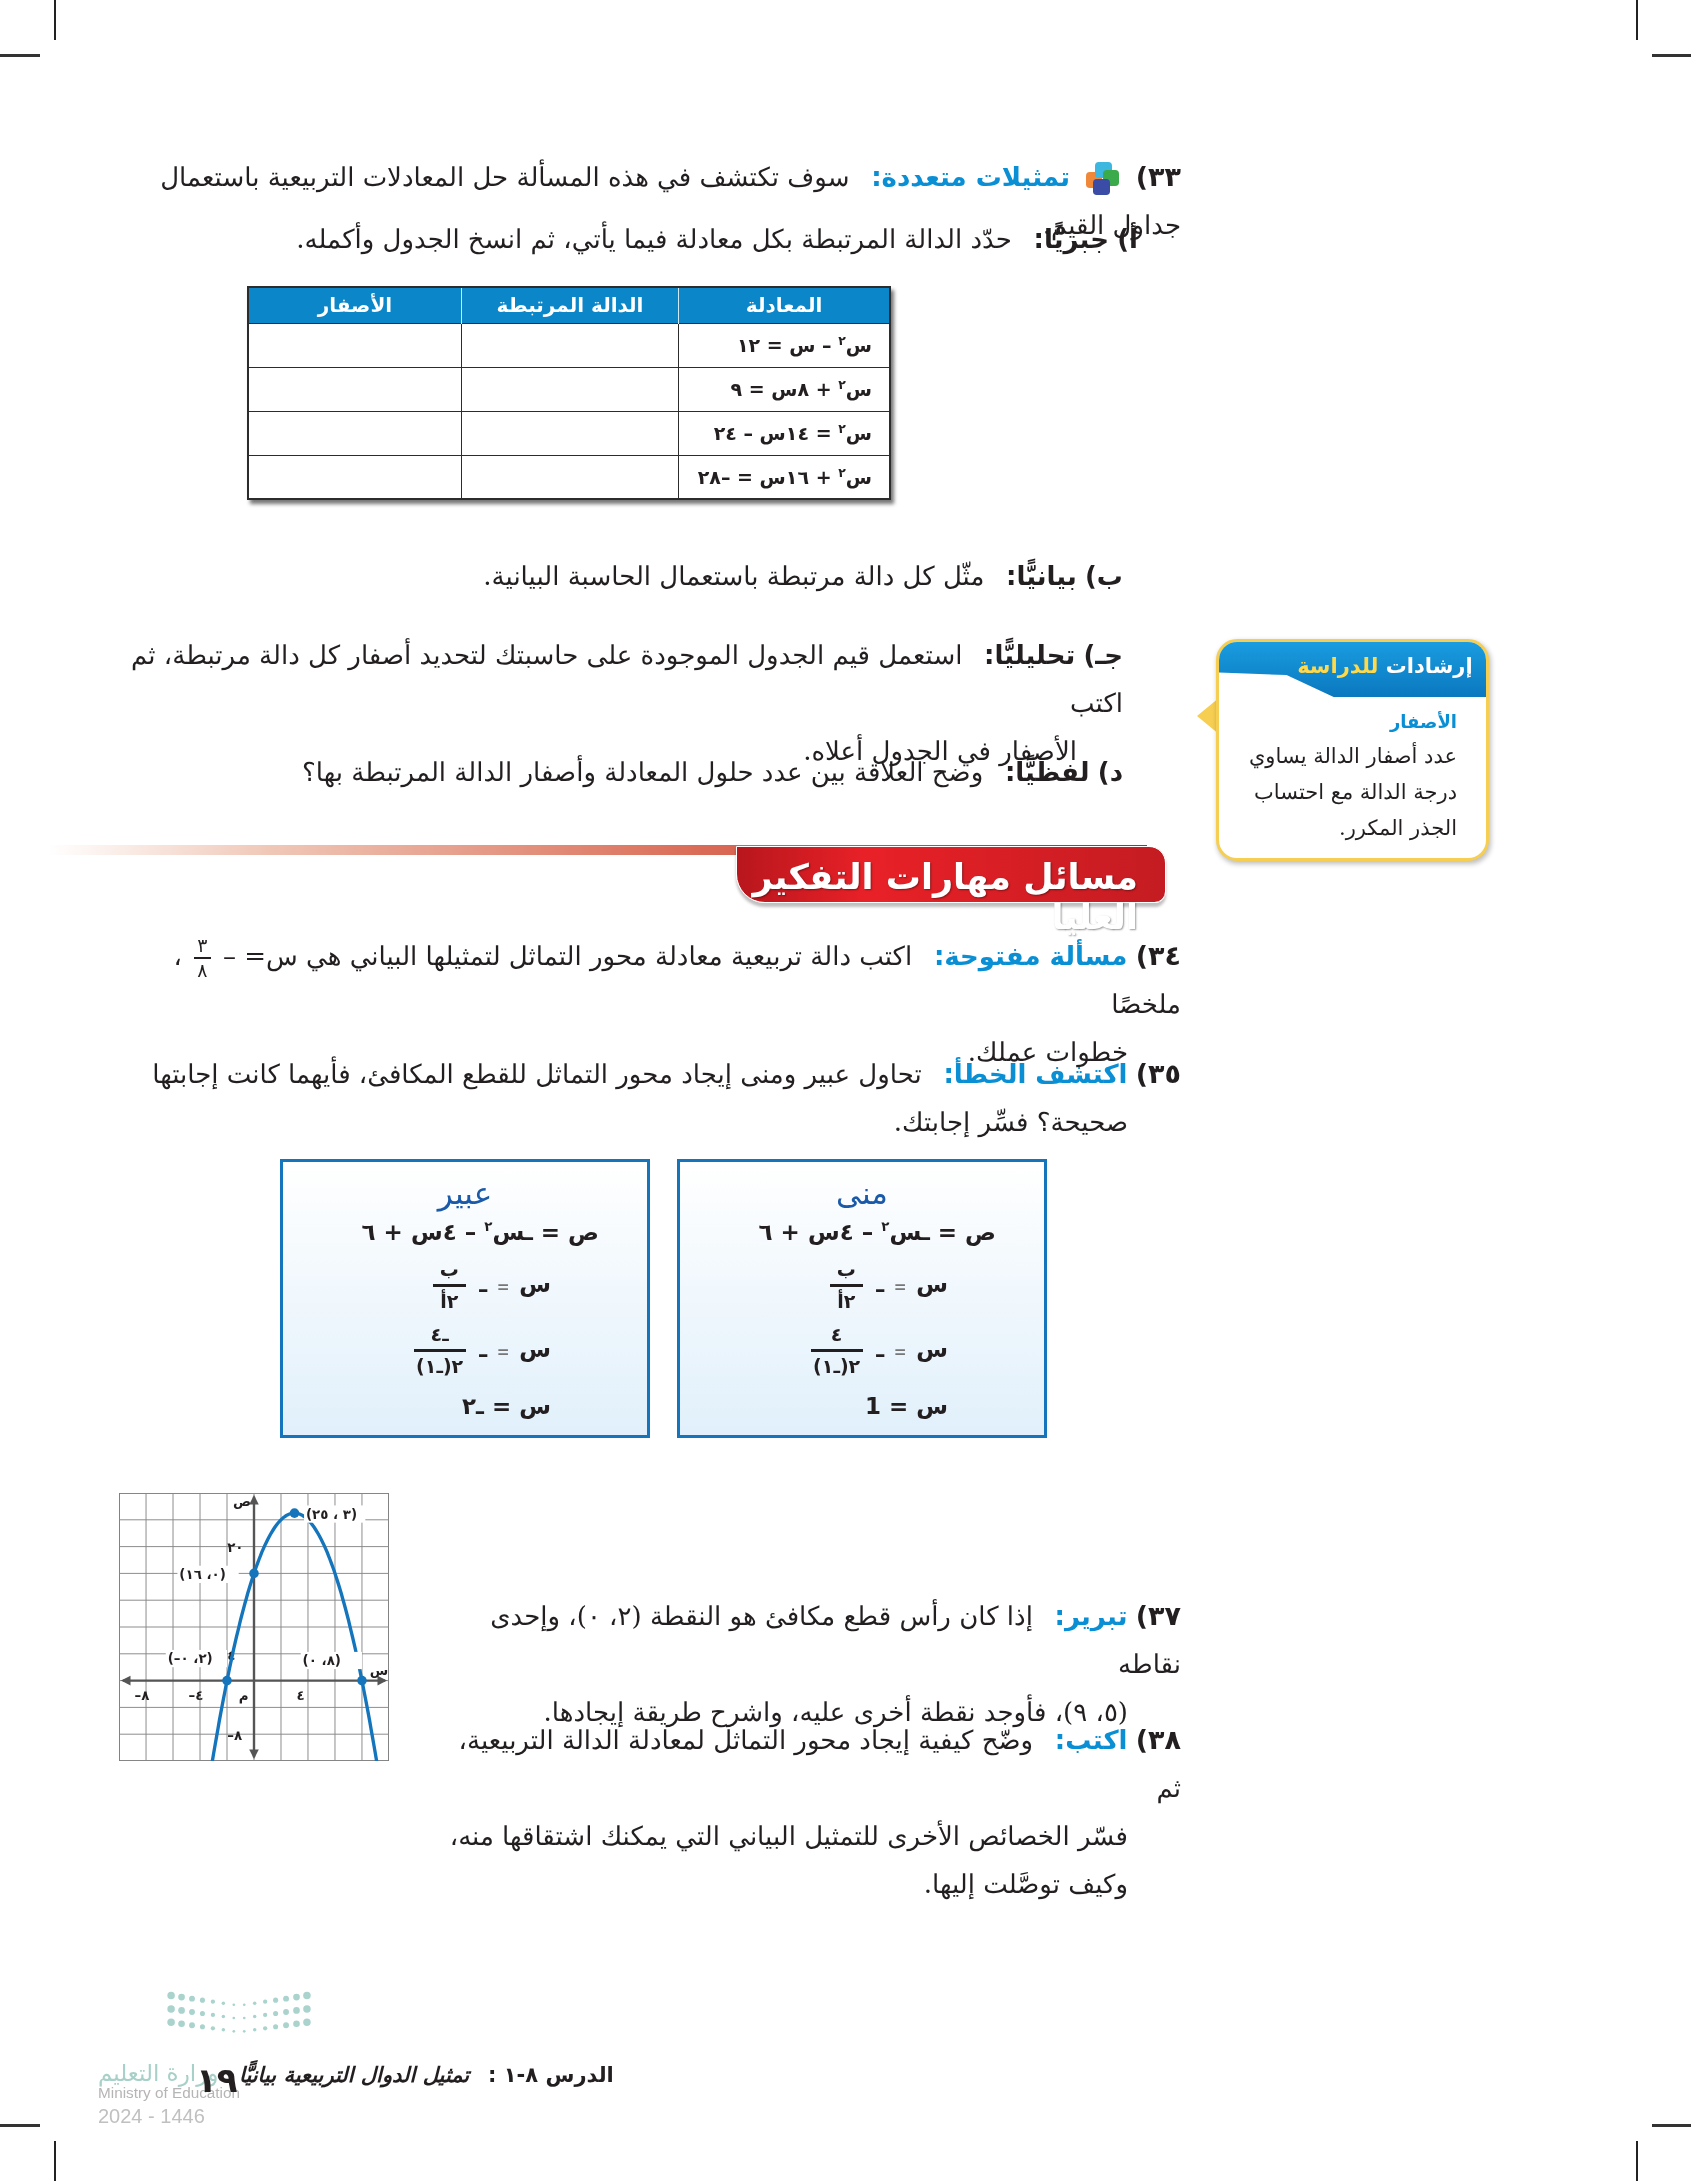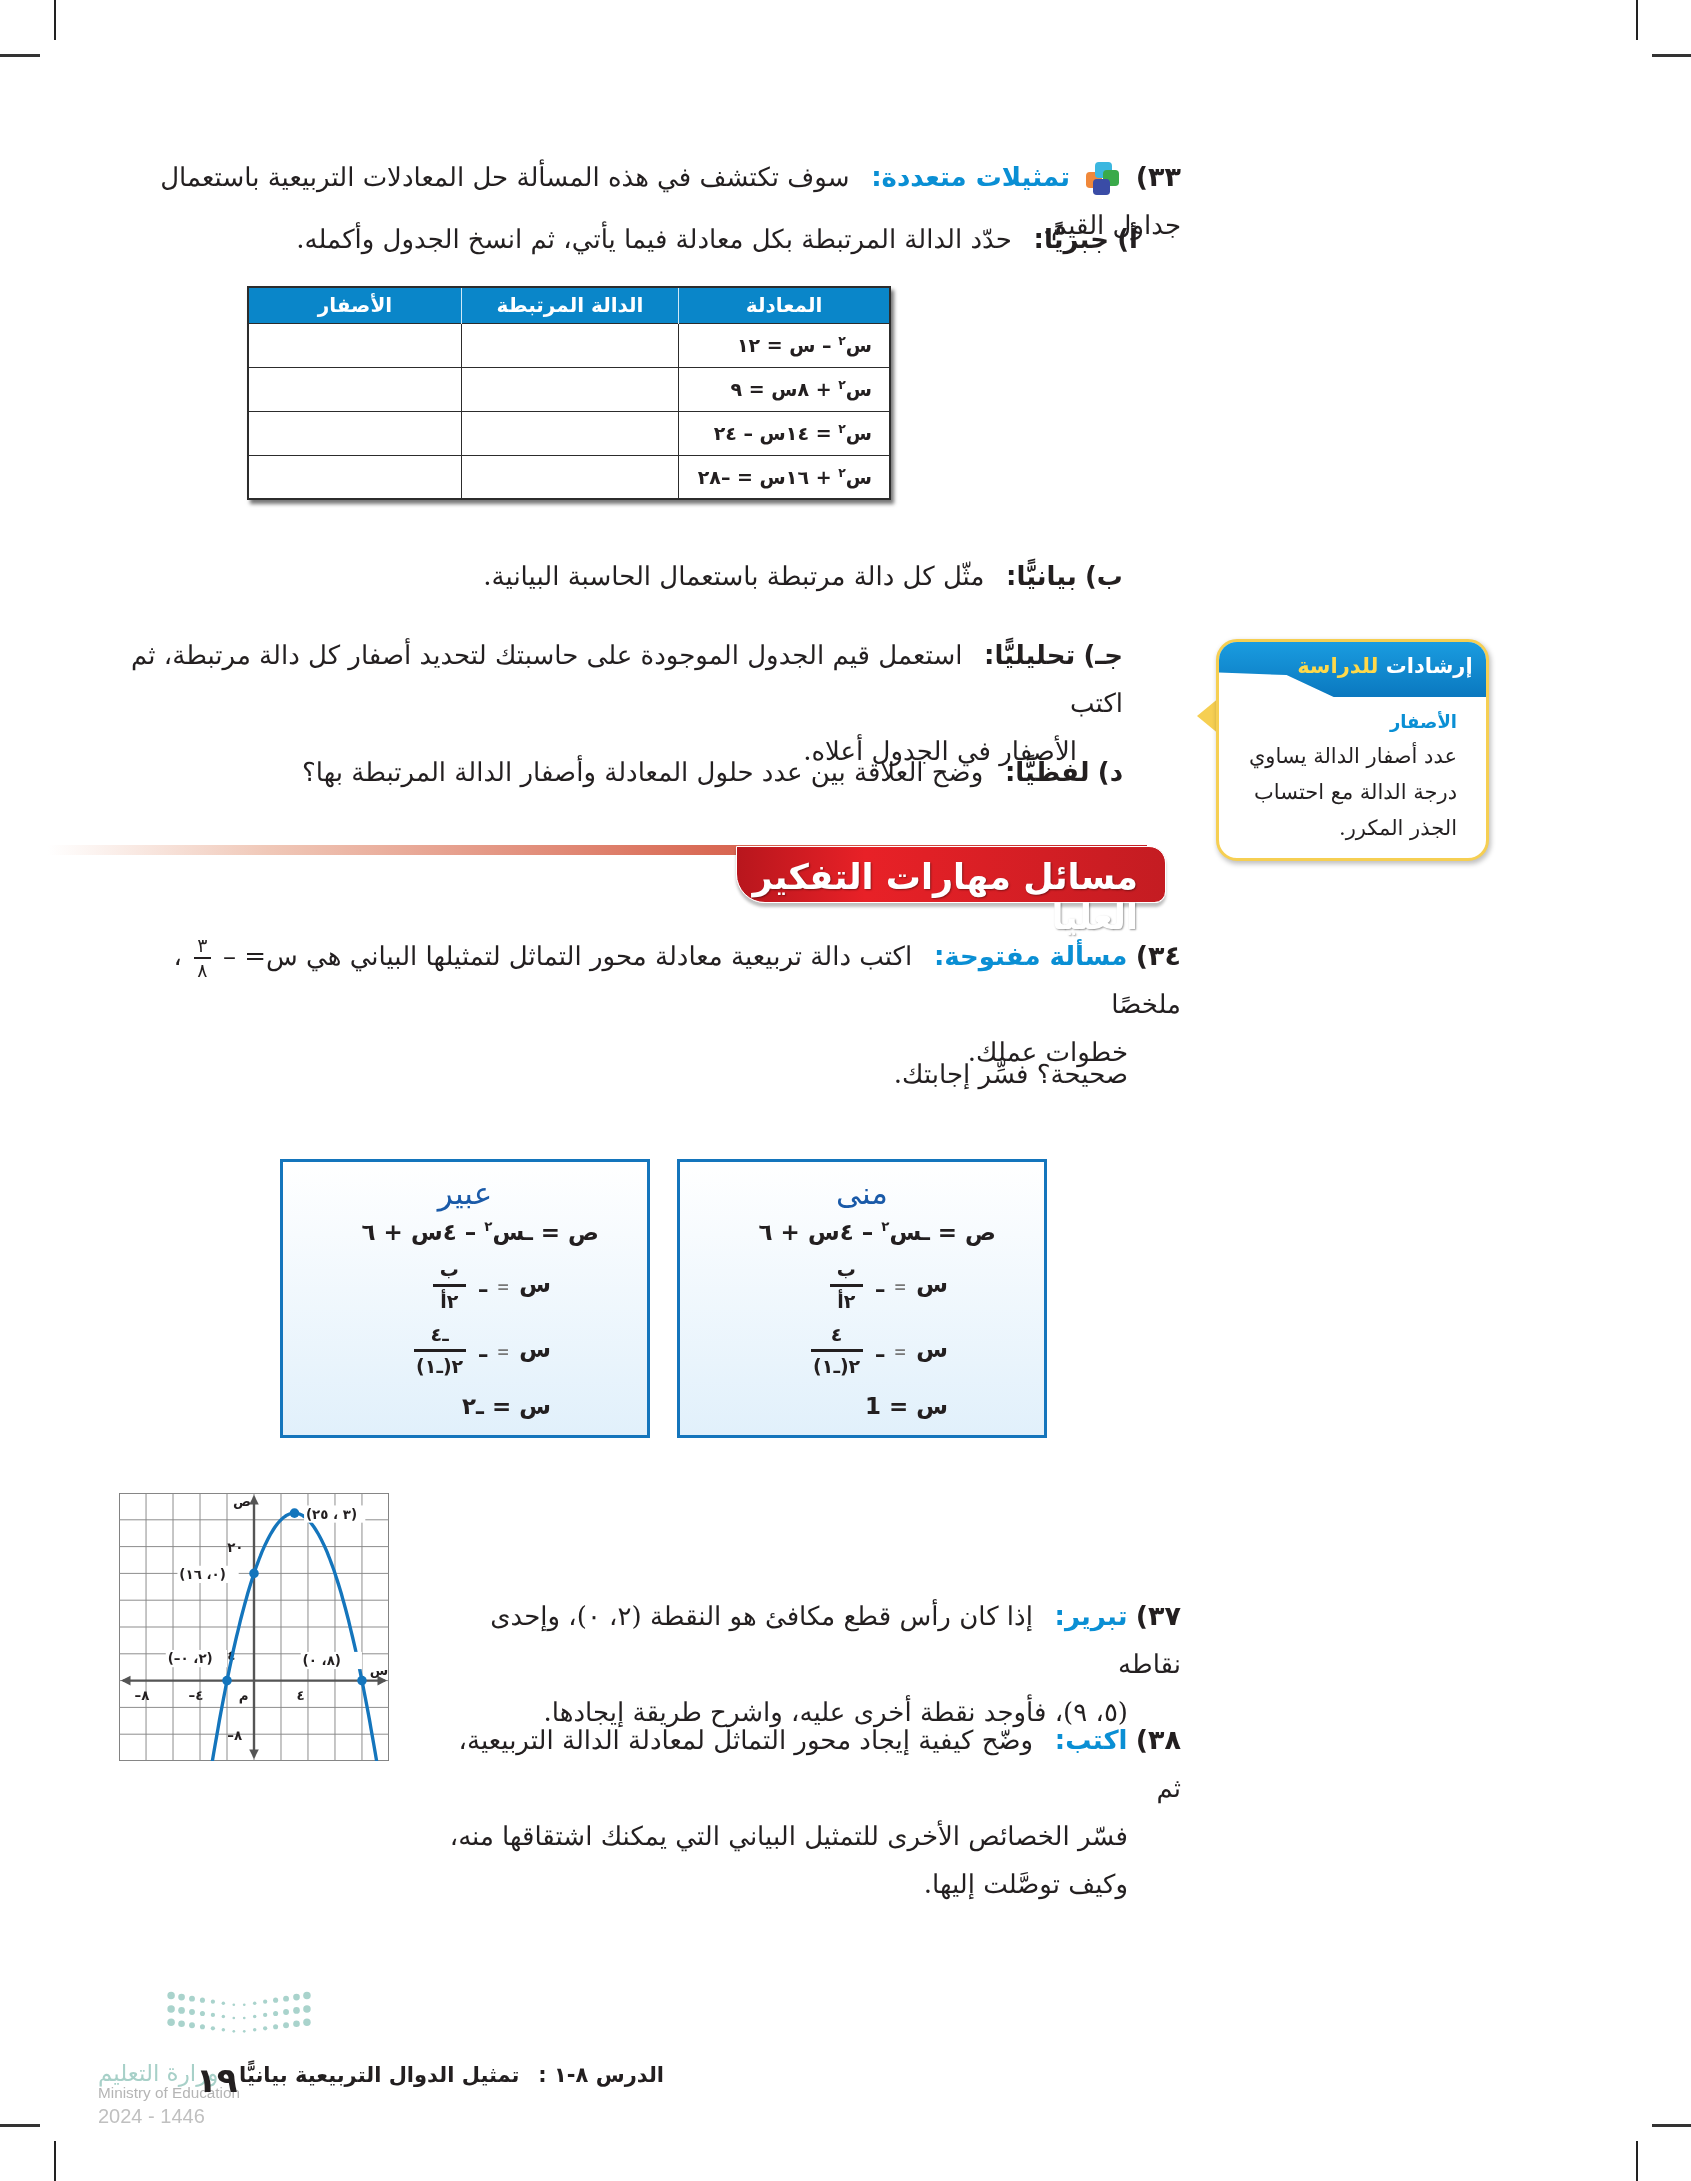--- a/index.html
+++ b/index.html
@@ -179,20 +179,25 @@
       <span>٣</span>
       <span class="bar"></span>
       <span>٨</span>
     </span>
     <span>، ملخصًا</span>
   </div>
   <div style="padding-right:53px;">خطوات عملك.</div>
 </div>
 
 <div class="abs rtl para" style="right:511px;top:1050px;width:1032px;">
+  <div>
+    <span class="num">٣٥)</span>
+    <span class="blue-bold">اكتشف الخطأ</span><span class="blue-bold sep">:</span>
+    <span>تحاول عبير ومنى إيجاد محور التماثل للقطع المكافئ، فأيهما كانت إجابتها</span>
+  </div>
   <div style="padding-right:53px;">صحيحة؟ فسِّر إجابتك.</div>
 </div>
 
 <div class="ea-box" style="left:677px;">
   <div class="ea-name">منى</div>
   <div class="ea-line" style="top:57px;right:48px;">ص = ـس<sup>٢</sup> – ٤س + ٦</div>
   <div class="ea-line" style="top:96px;">
     <span>س</span><span class="ea-eq">=</span><span>ـ</span>
     <span class="ea-frac">
         <span>ب</span>
@@ -354,15 +359,15 @@
     <circle cx="129" cy="39.2" r="3.09" fill="#a9d3cc"></circle>
     <circle cx="140" cy="37.6" r="3.51" fill="#a9d3cc"></circle>
     <circle cx="151" cy="36" r="3.9299999999999997" fill="#a9d3cc"></circle>
   </svg>
 <div class="moe-ar">وزارة التعليم</div>
 <div class="moe-en">Ministry of Education</div>
 <div class="moe-year">2024 - 1446</div>
 <div class="footer-page">١٩</div>
 <div class="footer-title">
   <span>الدرس ٨-١ :</span>
-  <span style="margin-right:11.5px;">تمثيل الدوال التربيعية بيانيًّا</span>
+  <span style="margin-right:11.5px;font-style:italic;">تمثيل الدوال التربيعية بيانيًّا</span>
 </div>
 
 
 </body></html>

